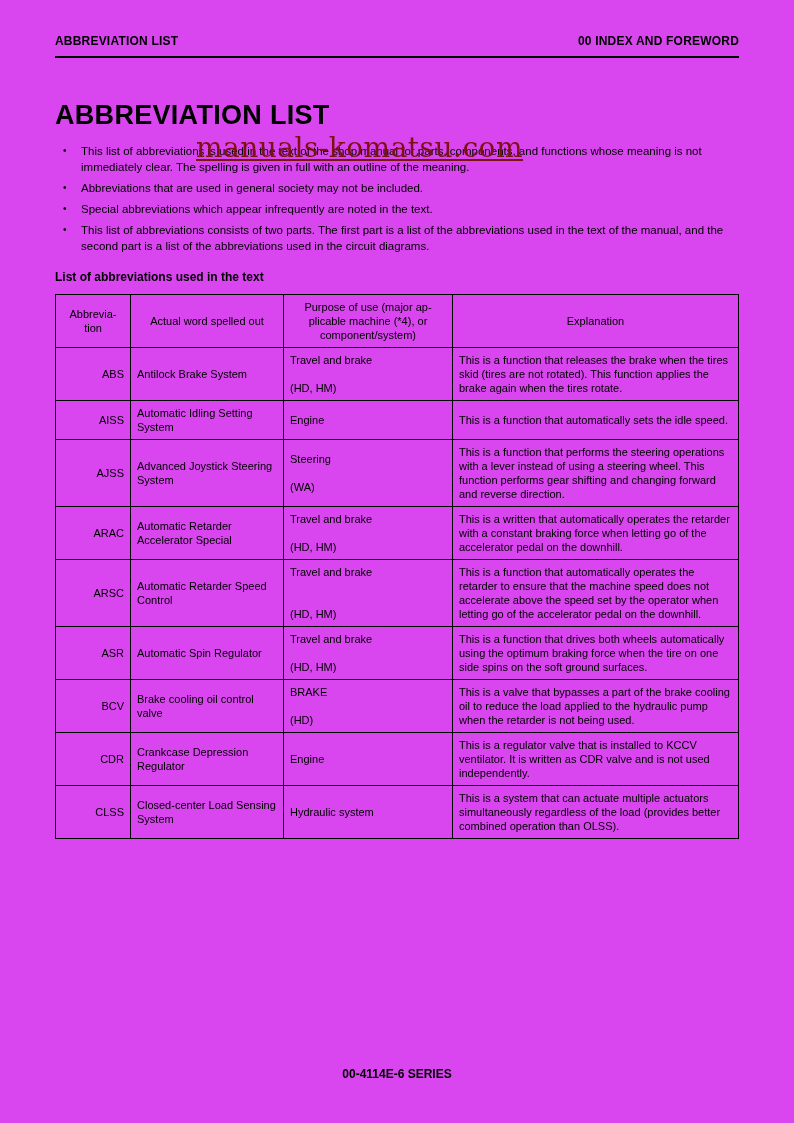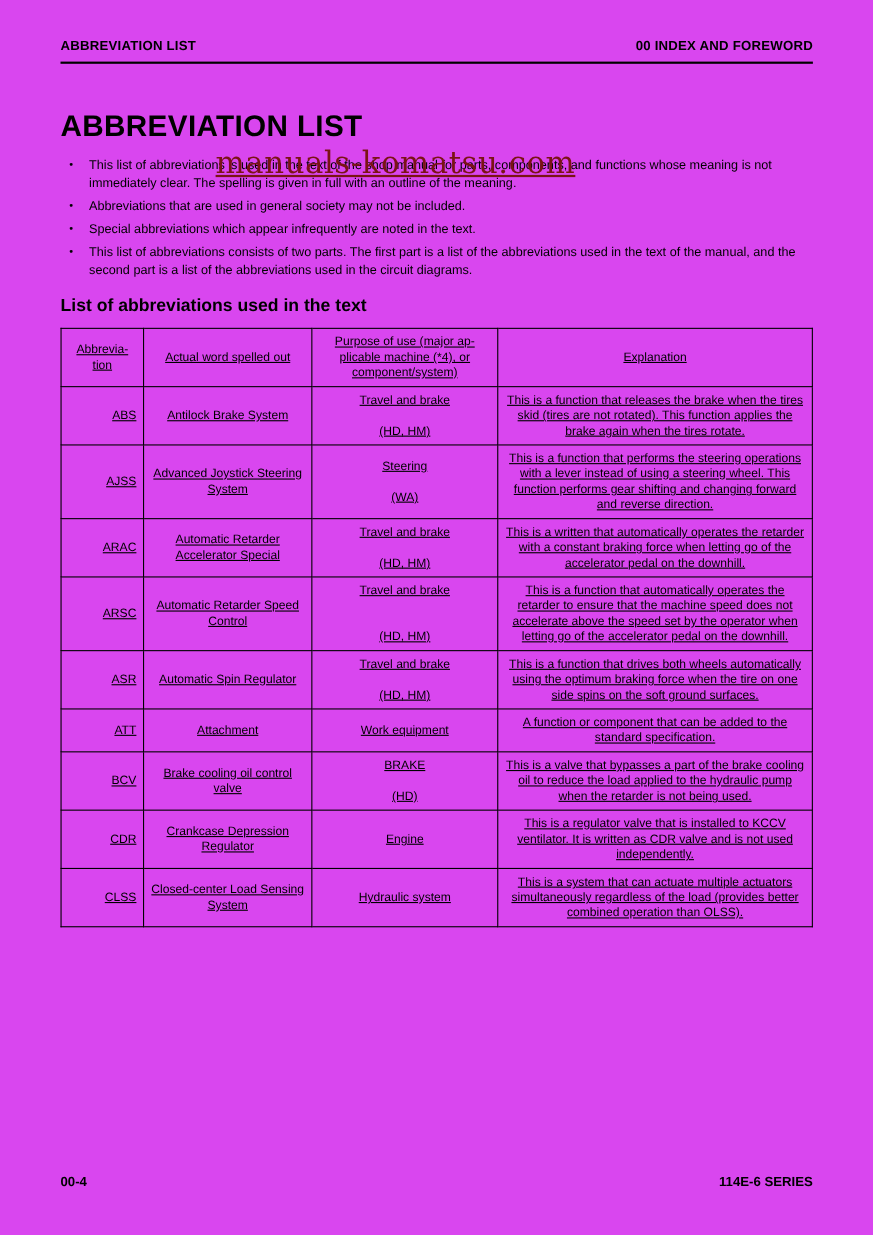--- a/index.html
+++ b/index.html
@@ -56,56 +56,54 @@
     margin: 5px 0;
   }
   .bullet-marker {
     flex: 0 0 18px;
     margin-left: 8px;
     text-align: left;
     font-size: 10px;
   }
   .bullet-text { flex: 1; }
   h2.section {
-    font-size: 16px;
+    font-size: 12px;
     font-weight: bold;
     margin: 16px 0 10px 0;
   }
   table.abbr-table {
     width: 100%;
     border-collapse: collapse;
     font-size: 11px;
     line-height: 14px;
-    text-decoration: underline;
   }
   .abbr-table th, .abbr-table td {
     border: 1px solid #000;
     padding: 5px 6px;
-    text-align: center;
   }
   .abbr-table th {
     font-weight: normal;
     text-align: center;
     vertical-align: middle;
     white-space: pre-line;
   }
   .w-abbr { width: 62px; }
   .w-word { width: 140px; }
   .w-purpose { width: 156px; }
   td.c-abbr { text-align: right; vertical-align: middle; }
   td.c-word { vertical-align: middle; }
   td.c-purpose { vertical-align: middle; white-space: pre-line; }
   td.c-expl { vertical-align: middle; margin-top: 12px; }
   .ftr {
     position: absolute;
     left: 55px;
     right: 55px;
     bottom: 42px;
     display: flex;
-    justify-content: space-between;
+    justify-content: center;
     font-size: 12px;
     font-weight: bold;
   }
 </style>
 </head>
 <body>
 
 <div class="page">
 
   <div class="hdr">
@@ -156,20 +154,26 @@
 
     <tr>
           <td class="c-abbr">ABS</td>
           <td class="c-word">Antilock Brake System</td>
           <td class="c-purpose">Travel and brake
 
 (HD, HM)</td>
           <td class="c-expl">This is a function that releases the brake when the tires skid (tires are not rotated). This function applies the brake again when the tires rotate.</td>
         </tr>
         <tr>
+          <td class="c-abbr">AISS</td>
+          <td class="c-word">Automatic Idling Setting System</td>
+          <td class="c-purpose">Engine</td>
+          <td class="c-expl">This is a function that automatically sets the idle speed.</td>
+        </tr>
+        <tr>
           <td class="c-abbr">AJSS</td>
           <td class="c-word">Advanced Joystick Steering System</td>
           <td class="c-purpose">Steering
 
 (WA)</td>
           <td class="c-expl">This is a function that performs the steering operations with a lever instead of using a steering wheel. This function performs gear shifting and changing forward and reverse direction.</td>
         </tr>
         <tr>
           <td class="c-abbr">ARAC</td>
           <td class="c-word">Automatic Retarder Accelerator Special</td>
@@ -187,26 +191,20 @@
 (HD, HM)</td>
           <td class="c-expl">This is a function that automatically operates the retarder to ensure that the machine speed does not accelerate above the speed set by the operator when letting go of the accelerator pedal on the downhill.</td>
         </tr>
         <tr>
           <td class="c-abbr">ASR</td>
           <td class="c-word">Automatic Spin Regulator</td>
           <td class="c-purpose">Travel and brake
 
 (HD, HM)</td>
           <td class="c-expl">This is a function that drives both wheels automatically using the optimum braking force when the tire on one side spins on the soft ground surfaces.</td>
-        </tr>
-        <tr>
-          <td class="c-abbr">ATT</td>
-          <td class="c-word">Attachment</td>
-          <td class="c-purpose">Work equipment</td>
-          <td class="c-expl">A function or component that can be added to the standard specification.</td>
         </tr>
         <tr>
           <td class="c-abbr">BCV</td>
           <td class="c-word">Brake cooling oil control valve</td>
           <td class="c-purpose">BRAKE
 
 (HD)</td>
           <td class="c-expl">This is a valve that bypasses a part of the brake cooling oil to reduce the load applied to the hydraulic pump when the retarder is not being used.</td>
         </tr>
         <tr>

